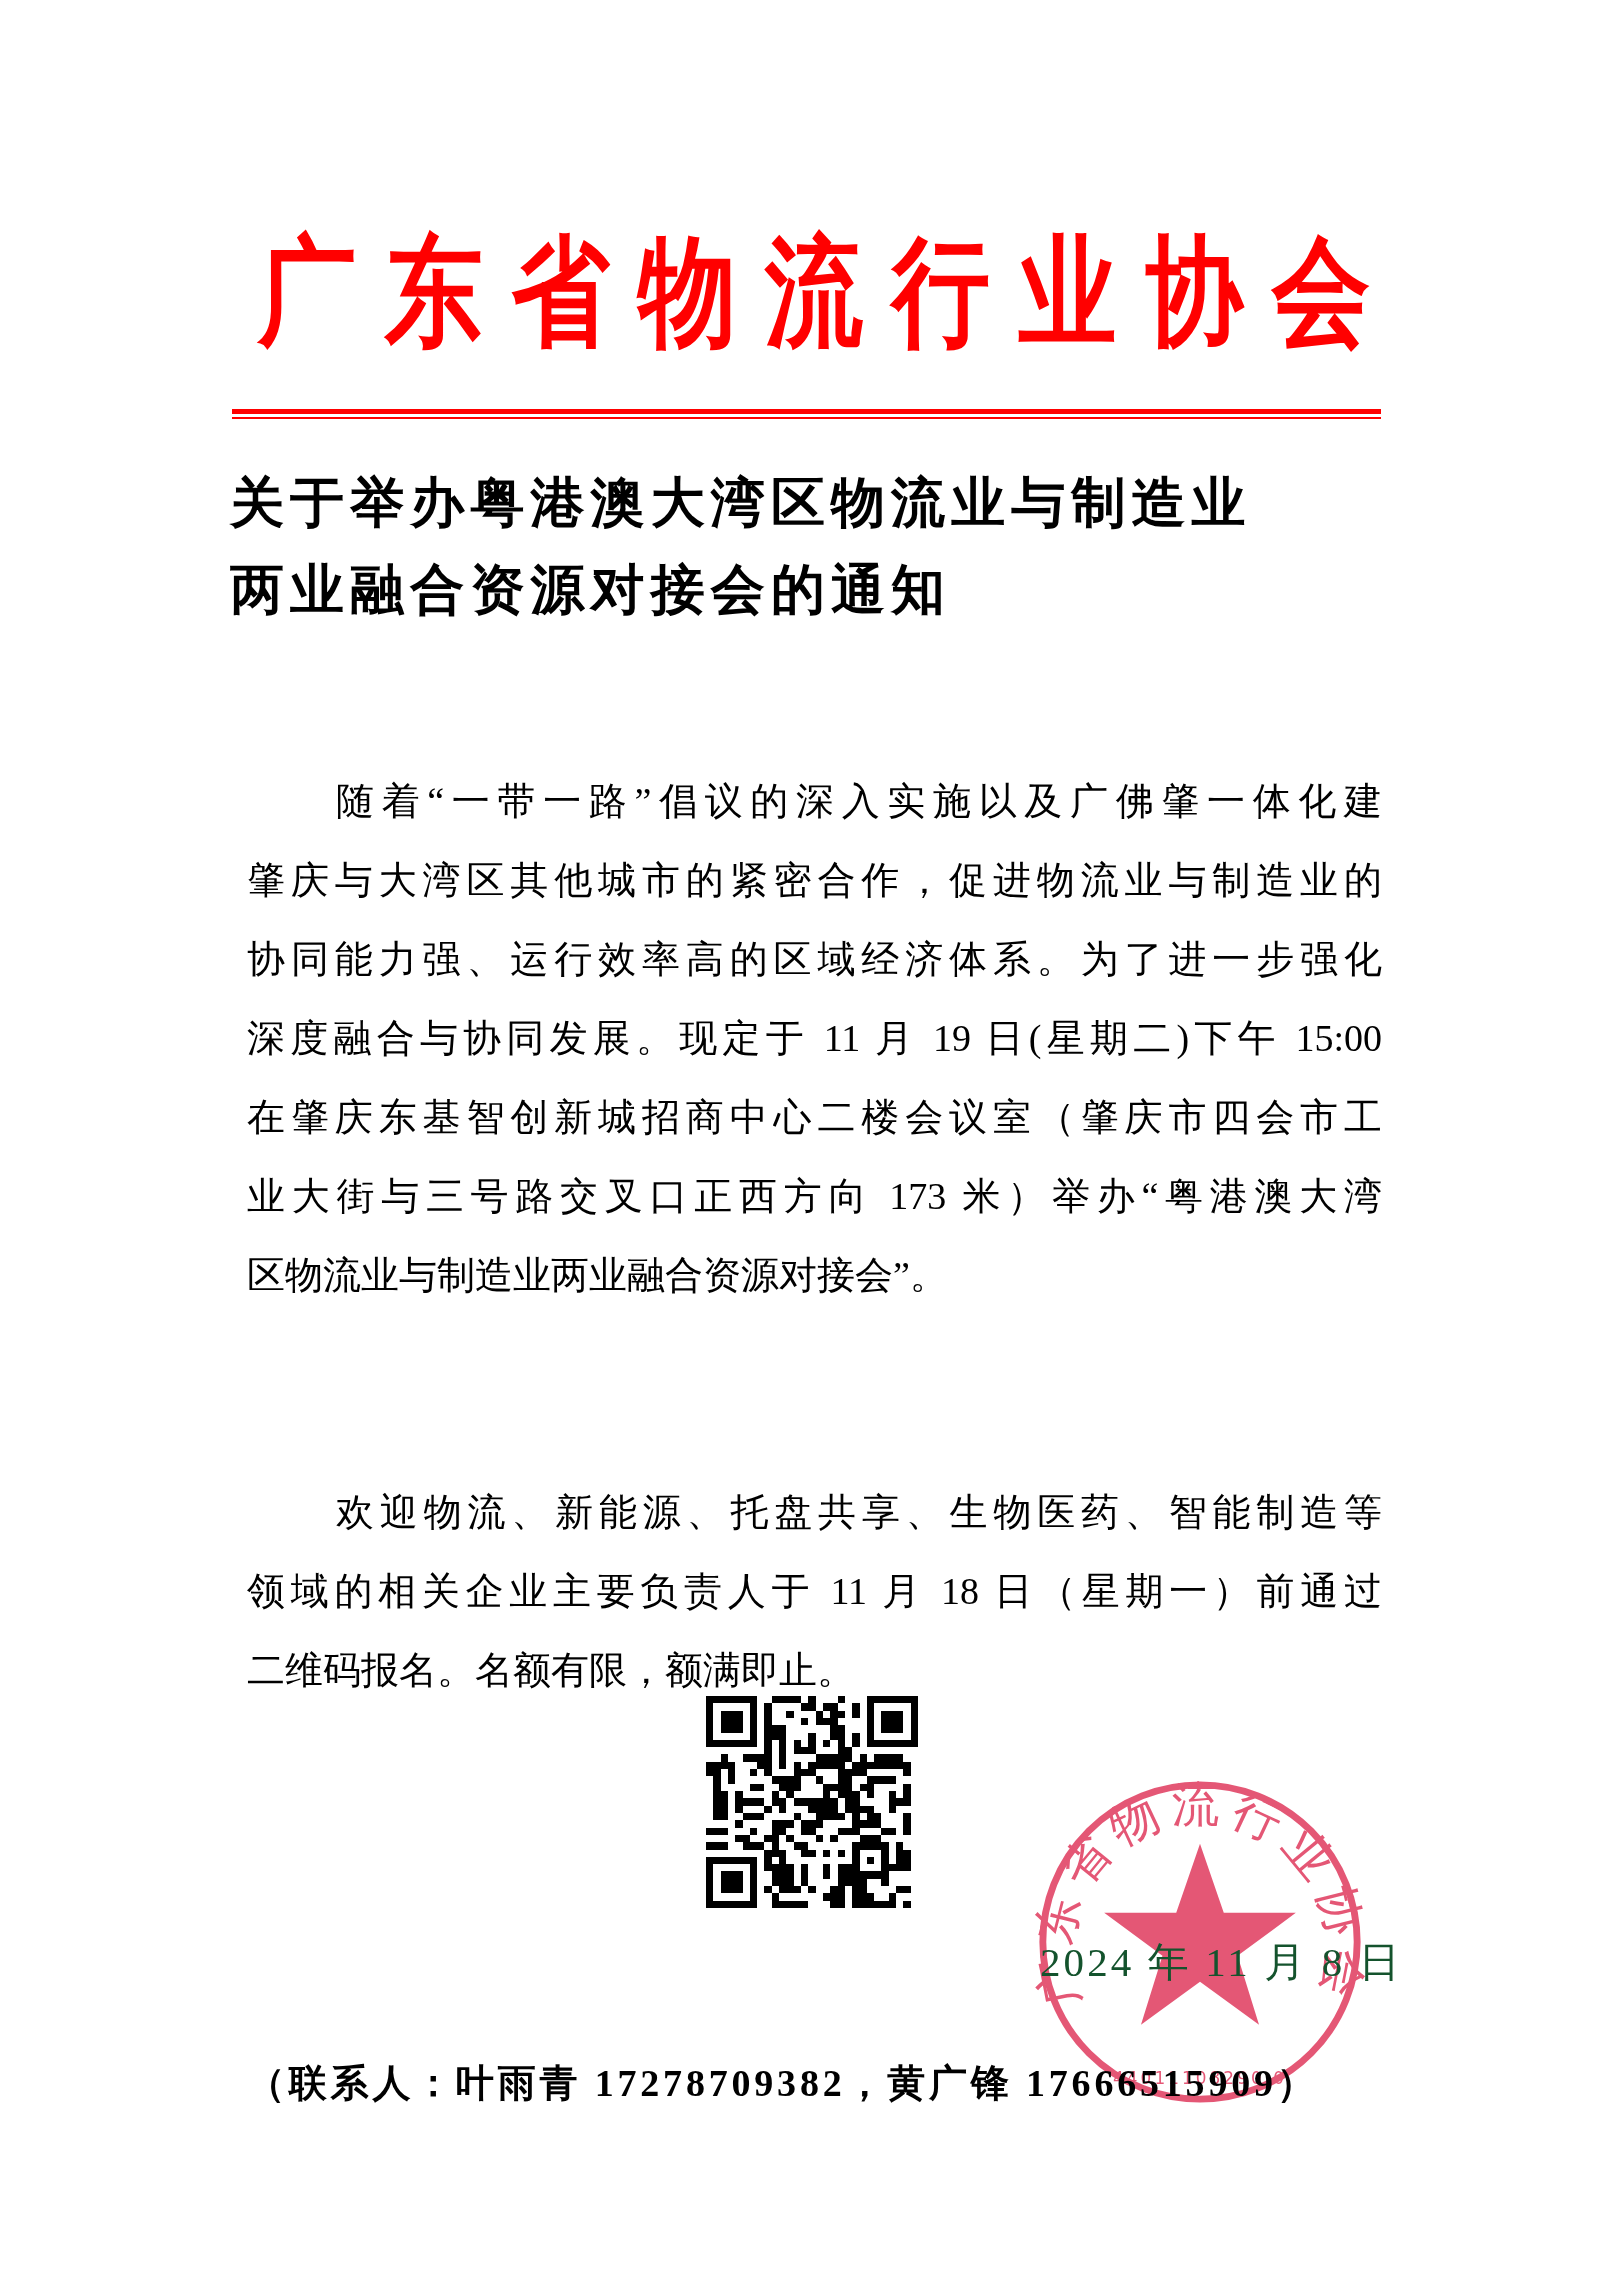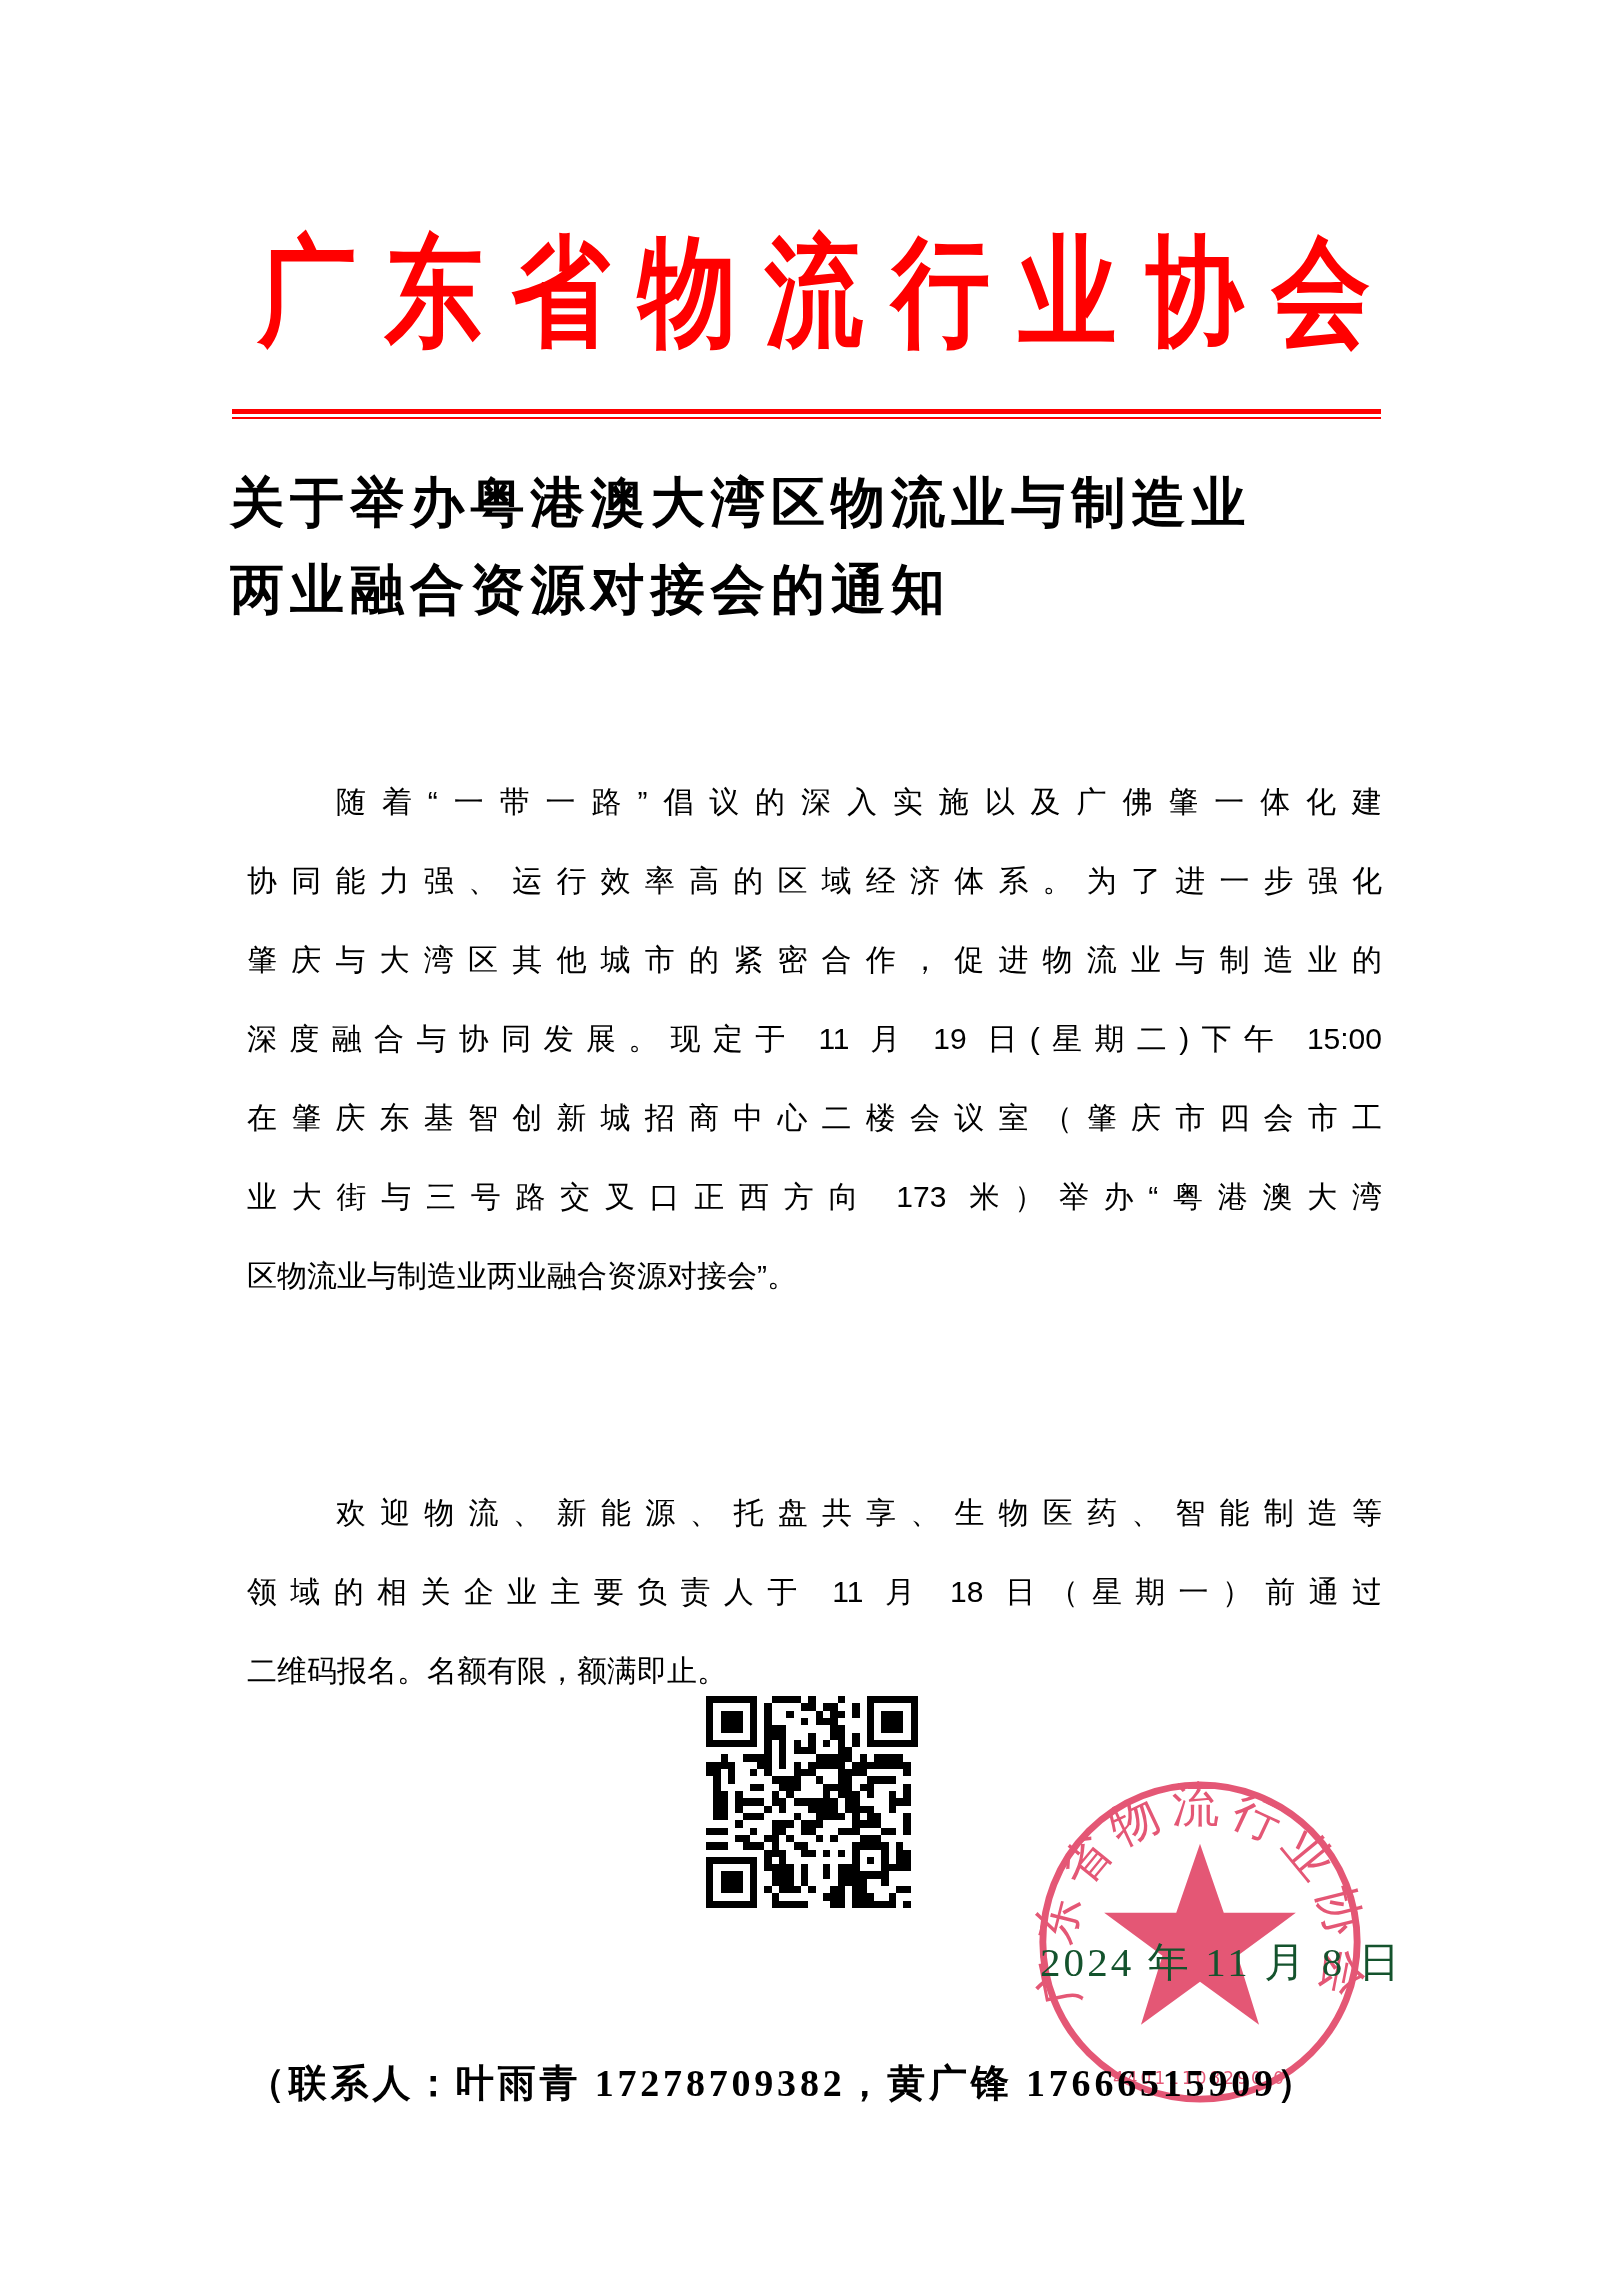--- a/index.html
+++ b/index.html
@@ -74,22 +74,22 @@
       line-height: 69px;
       color: #000;
     }
     .doc-title.l1 { top: 468px; }
     .doc-title.l2 { top: 555px; }
     
     .body-text {
       position: absolute;
       left: 247px;
       width: 1135px;
-      font-family: Liberation Sans, sans-serif;
-      font-size: 30px;
+      font-family: Liberation Serif, serif;
+      font-size: 38px;
       line-height: 79px;
       color: #000;
     }
     .line {
       display: block;
       white-space: nowrap;
       height: 79px;
       text-align: justify;
       text-align-last: justify;
     }
@@ -165,22 +165,22 @@
   </div>
   <div class="rule-thick"></div>
   <div class="rule-thin"></div>
 
   <div class="doc-title l1">关于举办粤港澳大湾区物流业与制造业</div>
   <div class="doc-title l2">两业融合资源对接会的通知</div>
 
 
   <div class="body-text" style="top: 762px;">
     <span class="line indent">随着“一带一路”倡议的深入实施以及广佛肇一体化建</span>
+    <span class="line">肇庆与大湾区其他城市的紧密合作，促进物流业与制造业的</span>
     <span class="line">协同能力强、运行效率高的区域经济体系。为了进一步强化</span>
-    <span class="line">肇庆与大湾区其他城市的紧密合作，促进物流业与制造业的</span>
     <span class="line">深度融合与协同发展。现定于 11 月 19 日(星期二)下午 15:00</span>
     <span class="line">在肇庆东基智创新城招商中心二楼会议室（肇庆市四会市工</span>
     <span class="line">业大街与三号路交叉口正西方向 173 米）举办“粤港澳大湾</span>
     <span class="line last">区物流业与制造业两业融合资源对接会”。</span>
   </div>
 
   <div class="body-text" style="top: 1473px;">
     <span class="line indent">欢迎物流、新能源、托盘共享、生物医药、智能制造等</span>
     <span class="line">领域的相关企业主要负责人于 11 月 18 日（星期一）前通过</span>
     <span class="line last">二维码报名。名额有限，额满即止。</span>

